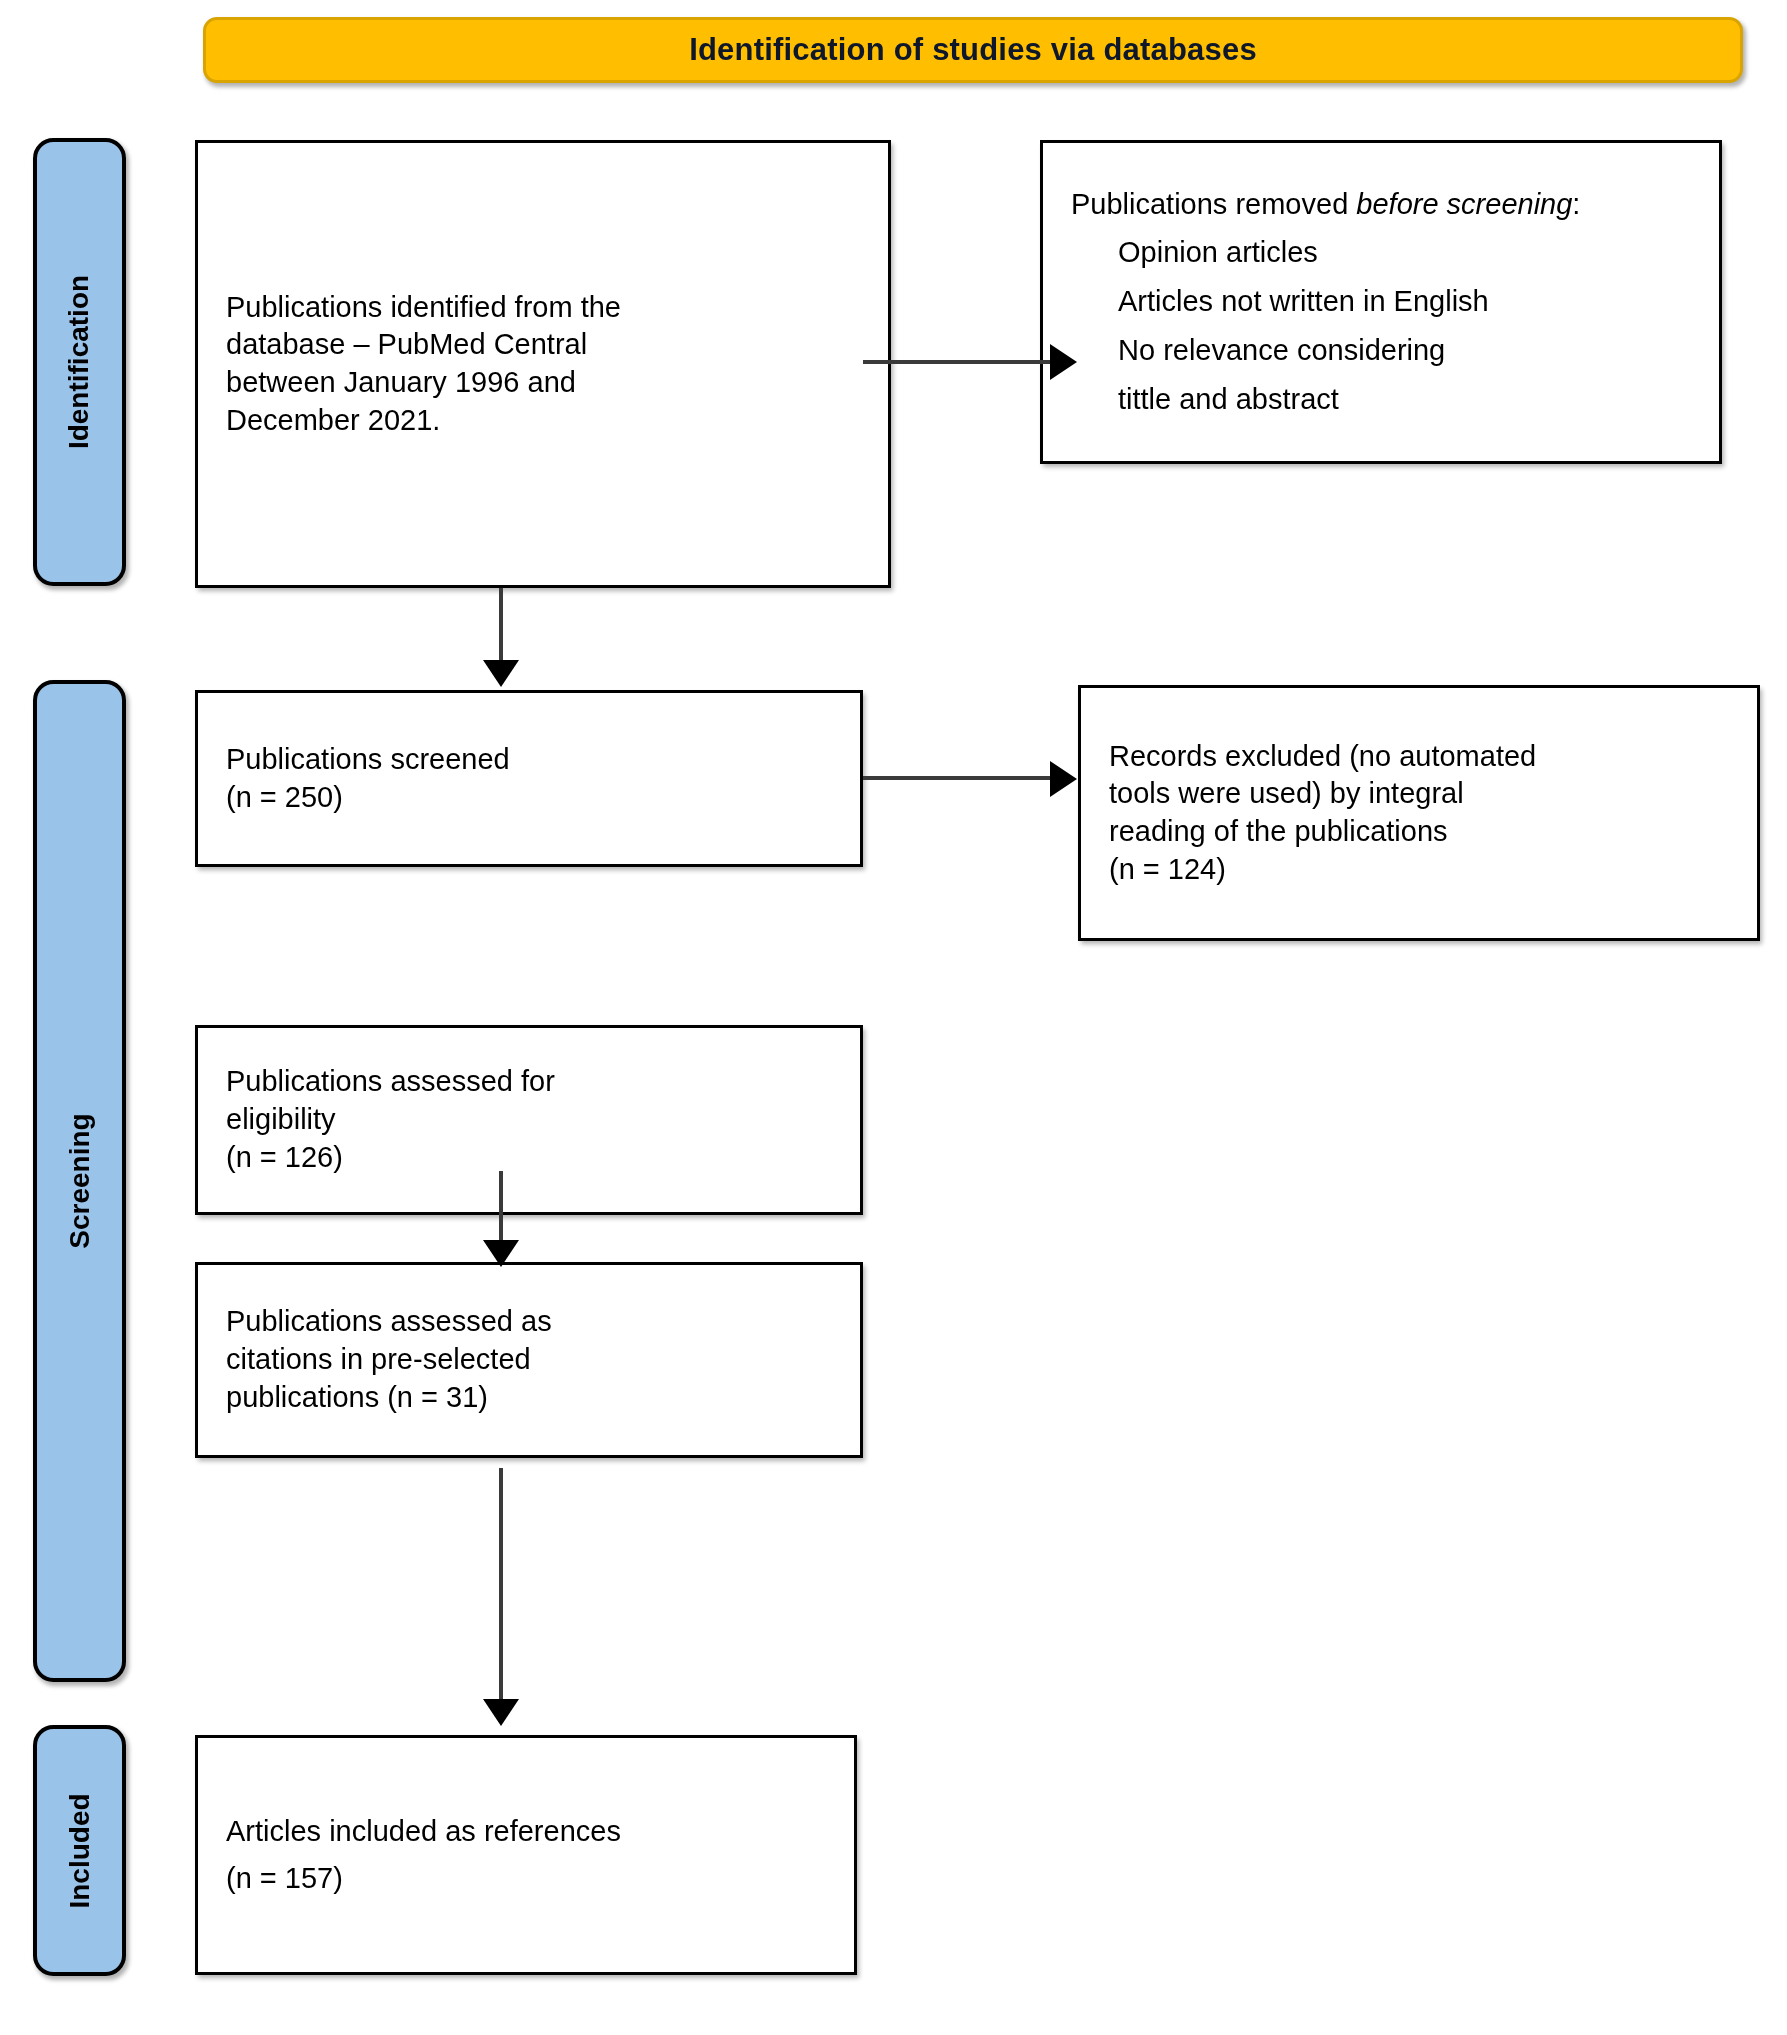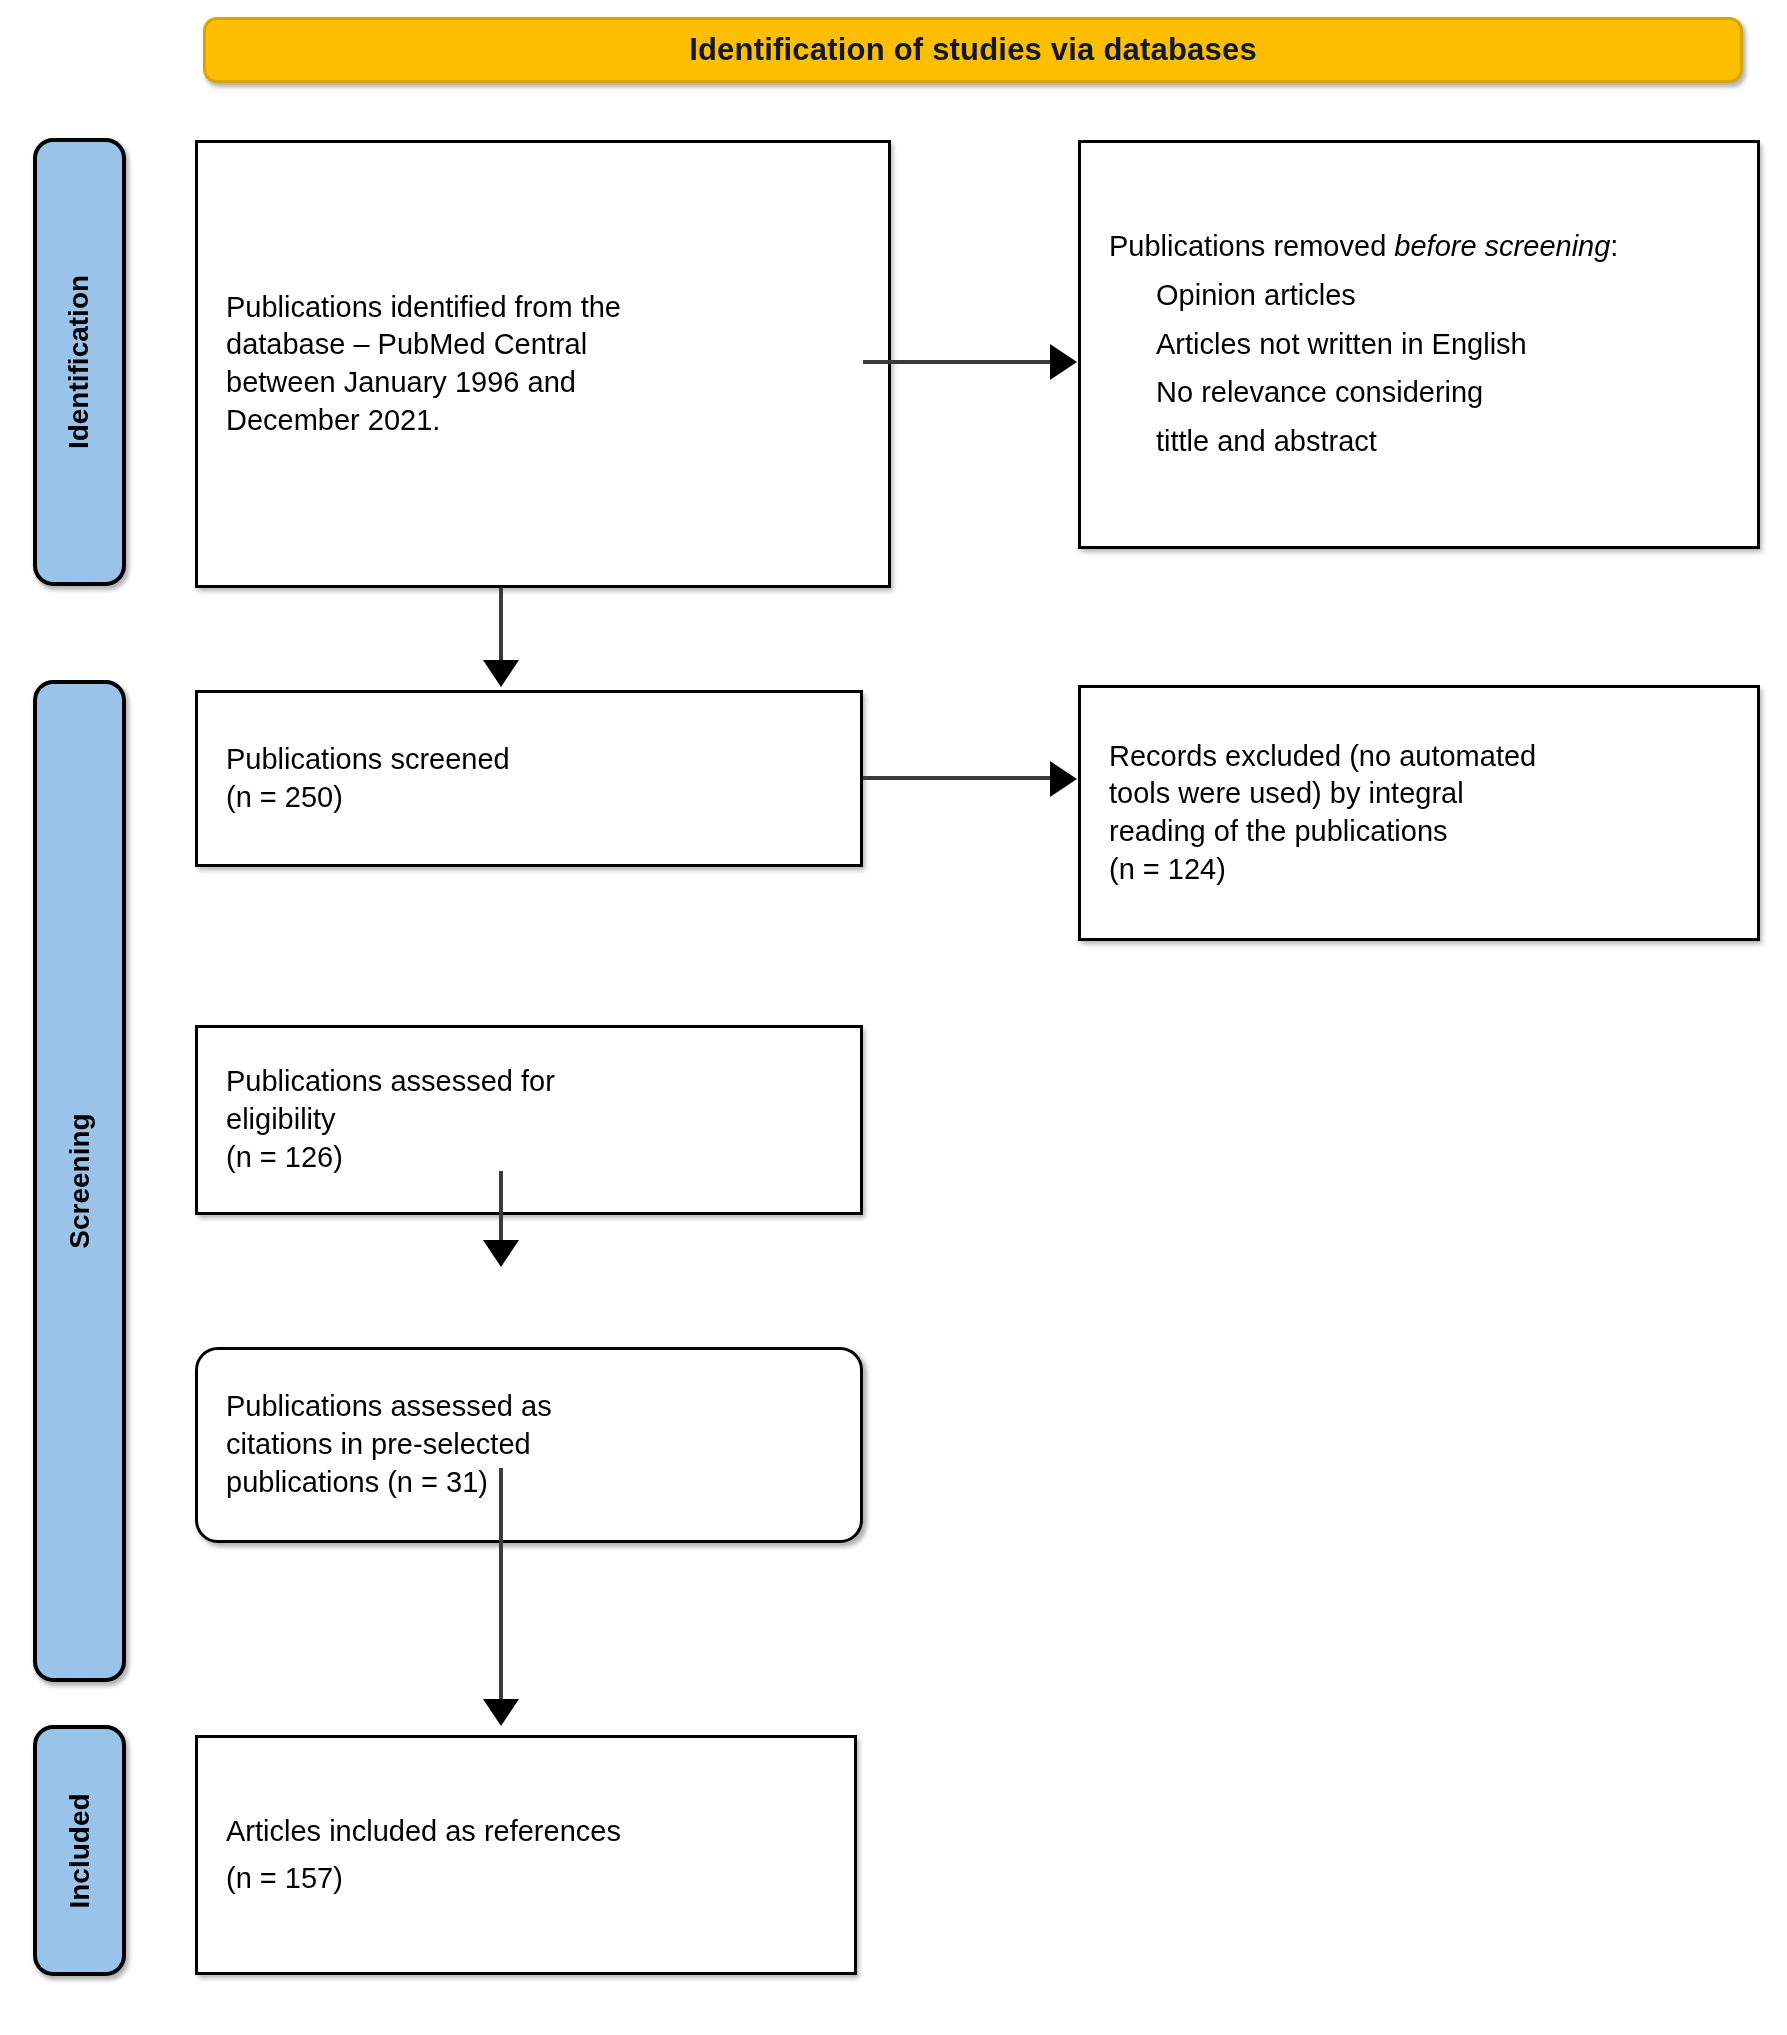--- a/index.html
+++ b/index.html
@@ -80,30 +80,30 @@
   .box p {
     margin: 0;
     font-size: 29px;
     line-height: 1.30;
     color: #000000;
   }
   .box p.indent { padding-left: 47px; margin-top: 11px; }
   .box p em { font-style: italic; }
 
   #box-identified { left: 195px;  top: 140px;  width: 696px; height: 448px; }
-  #box-removed    { left: 1078px; top: 140px;  width: 682px; height: 409px; }
+  #box-removed    { left: 1040px; top: 140px;  width: 682px; height: 324px; }
   #box-screened   { left: 195px;  top: 690px;  width: 668px; height: 177px; }
   #box-excluded   { left: 1078px; top: 685px;  width: 682px; height: 256px; }
   #box-eligibility{ left: 195px;  top: 981px; width: 668px; height: 519px; }
   #box-citations  { left: 195px;  top: 1222px; width: 668px; height: 0px; }
   #box-included   { left: 195px;  top: 1735px; width: 662px; height: 240px; gap: 9px; }
 
   
   #box-eligibility { top: 981px; height: 190px; margin-top: 44px; }
-  #box-citations   { top: 1347px; height: 196px; border-radius: 23px; }
+  #box-citations   { top: 1262px; height: 196px; }
 
   
   .vline {
     position: absolute;
     width: 3.9px;
     background: #3a3a3a;
   }
   .hline {
     position: absolute;
     height: 3.9px;

